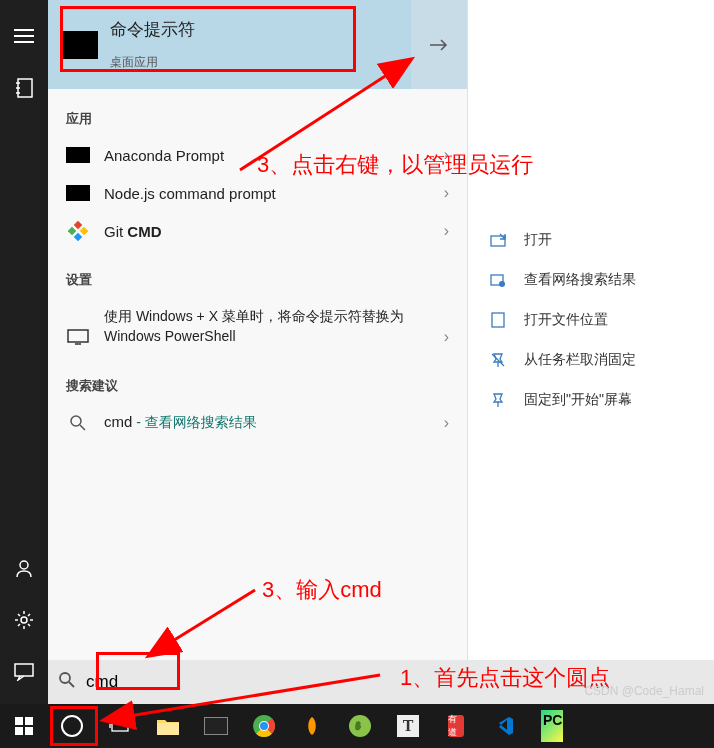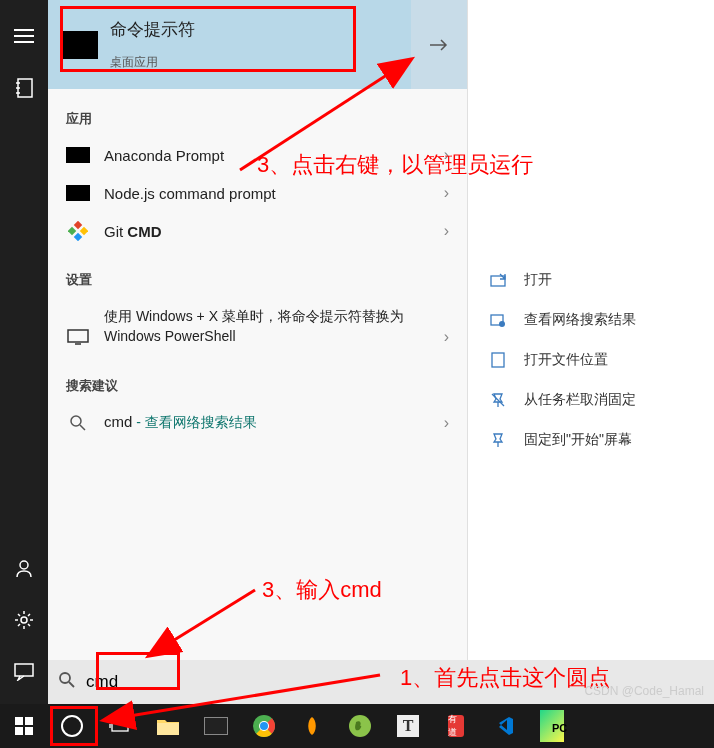--- a/index.html
+++ b/index.html
@@ -28,21 +28,21 @@
     .result-row .extra { color: #0f766e; font-size: 14px; }
     
     .search-bar { position: absolute; left: 48px; top: 660px; width: 666px; height: 44px; background: #e8e8e8; display: flex; align-items: center; padding: 0 10px; }
     .search-bar .sicon { color: #555; margin-right: 10px; }
     .search-bar input { border: none; background: transparent; outline: none; font-size: 17px; width: 200px; }
     
     .taskbar { position: absolute; left: 0; bottom: 0; width: 714px; height: 44px; background: #1a1a1a; display: flex; align-items: center; }
     .tb-item { width: 48px; height: 44px; display: flex; align-items: center; justify-content: center; color: #fff; }
     .tb-icon { width: 26px; height: 26px; display: flex; align-items: center; justify-content: center; }
     
-    .right-panel { position: absolute; left: 468px; top: 0; width: 246px; height: 636px; background: #fff; padding-top: 220px; margin-top: 40px; }
+    .right-panel { position: absolute; left: 468px; top: 0; width: 246px; height: 636px; background: #fff; padding-top: 220px; }
     .context-item { display: flex; align-items: center; padding: 10px 20px; font-size: 14px; color: #333; }
     .context-item .cicon { width: 20px; height: 20px; margin-right: 16px; color: #3b7bbf; display: flex; align-items: center; justify-content: center; }
     
     .anno { position: absolute; color: #ff0000; font-size: 22px; pointer-events: none; z-index: 100; margin-left: 12px; }
     .red-box { position: absolute; border: 3px solid #ff0000; pointer-events: none; z-index: 99; }
     
     .arrow-svg { position: absolute; z-index: 98; pointer-events: none; }
     
     .watermark { position: absolute; right: 10px; bottom: 50px; color: #ccc; font-size: 12px; z-index: 200; }
     
@@ -280,21 +280,21 @@
     </div>
   <div class="tb-item">
       <div class="tb-icon">
         <svg width="22" height="22" viewBox="0 0 22 22">
           <path d="M16 2l4 2v14l-4 2-10-8 2-2 6 5V5l-6 5-2-2z" fill="#0078d4"></path>
         </svg>
       </div>
     </div>
   <div class="tb-item">
       <div class="tb-icon">
-        <div style="width:22px;height:32px;background:linear-gradient(135deg,#21d789,#fcf84a);color:#000;font-size:11px;font-weight:bold;display:flex;align-items:flex-start;justify-content:flex-start;padding:12px">PC</div>
+        <div style="width:22px;height:32px;background:linear-gradient(135deg,#21d789,#fcf84a);color:#000;font-size:14px;font-weight:bold;display:flex;align-items:flex-start;justify-content:flex-start;padding:2px">PC</div>
       </div>
     </div>
 </div>
 
 <div class="red-box" style="left:60px; top:6px; width:296px; height:66px"></div>
 <div class="red-box" style="left:96px; top:652px; width:84px; height:38px"></div>
 <div class="red-box" style="left:50px; top:706px; width:48px; height:40px"></div>
 
 <svg class="arrow-svg" style="left:200px; top:40px" width="240" height="140">
   <defs>

